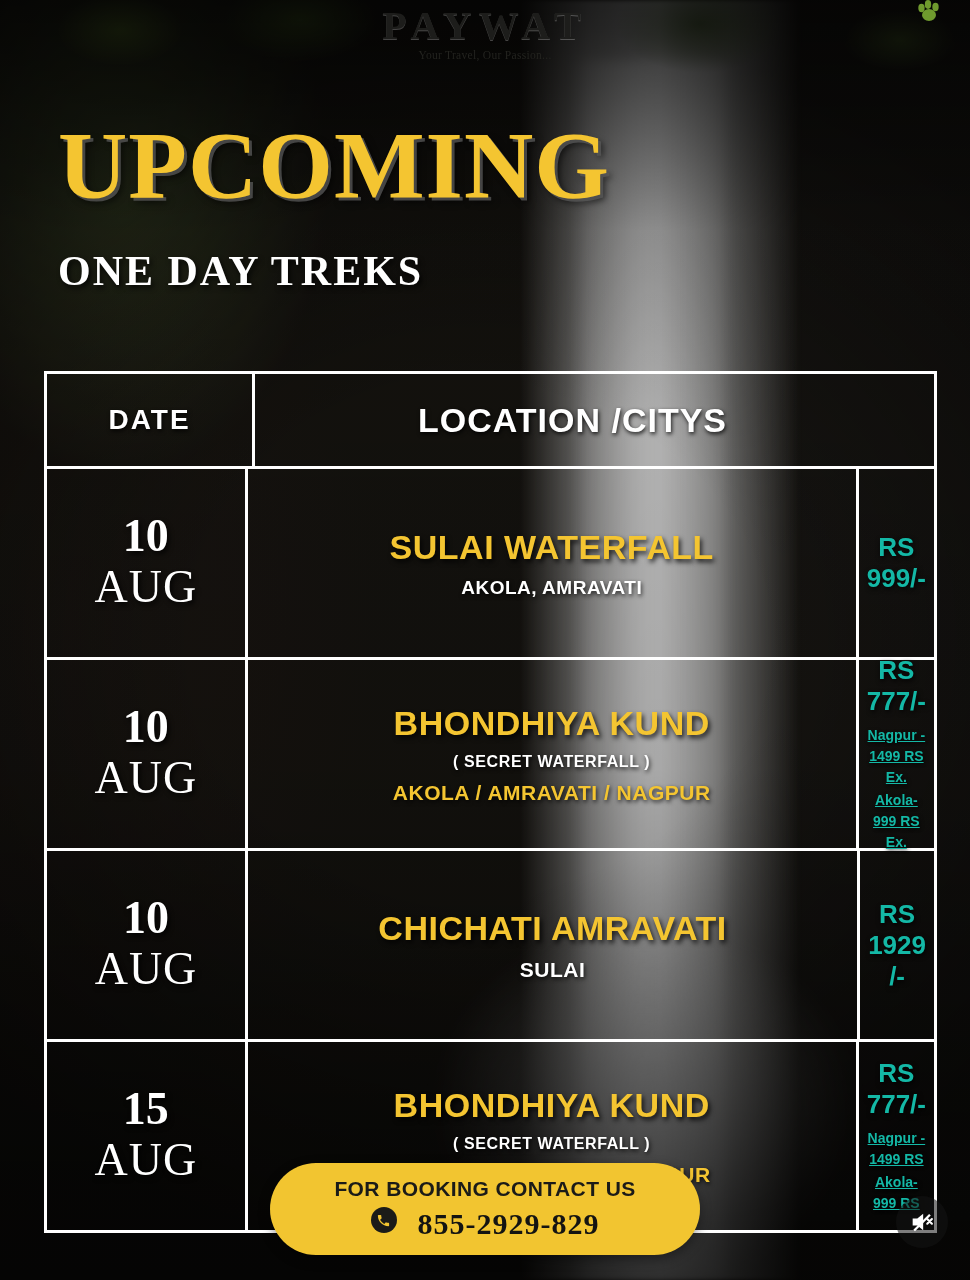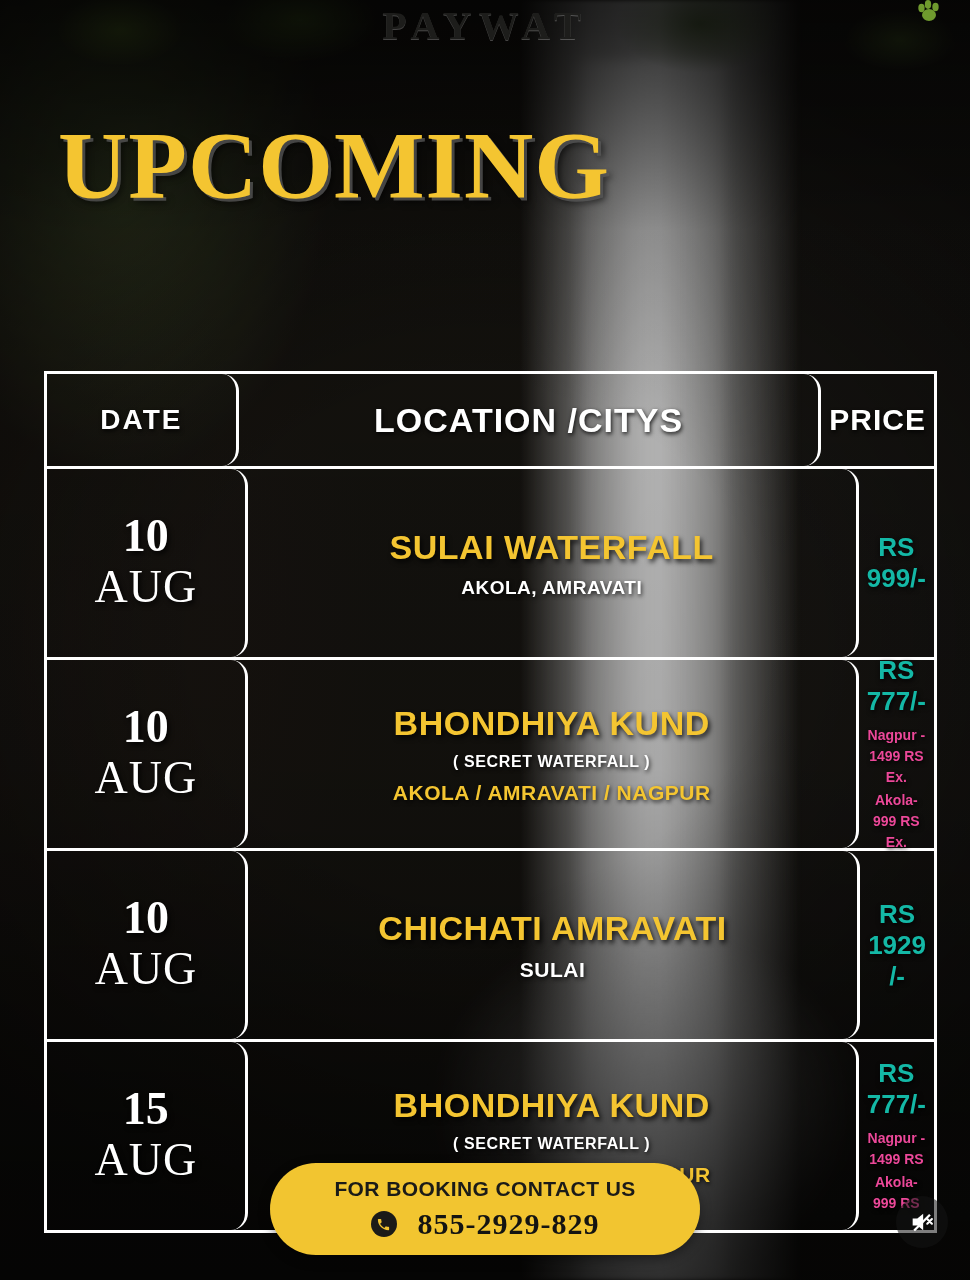--- a/index.html
+++ b/index.html
@@ -169,21 +169,20 @@
   .row:last-child { border-bottom: none; }
   .cell {
     box-sizing: border-box;
     border-right: 3px solid #ffffff;
     display: flex;
     flex-direction: column;
     align-items: center;
     justify-content: center;
     text-align: center;
     padding: 14px 8px;
-    border-radius: 17px;
   }
   .cell:last-child { border-right: none; }
   .c-date { width: 208px; }
   .c-loc  { width: 635px; }
   .c-price{ flex: 1; }
 
   .head .cell { height: 92px; }
   .head-text {
     font-family: "Liberation Sans", sans-serif;
     font-weight: 700;
@@ -248,24 +247,25 @@
     font-family: "Liberation Sans", sans-serif;
     font-weight: 700;
     font-size: 26px;
     color: #14b8a6;
     text-shadow: 1px 2px 5px rgba(0,0,0,0.9);
   }
   .price-sub {
     font-family: "Liberation Sans", sans-serif;
     font-weight: 700;
     font-size: 14px;
-    color: #ec4899;
+    color: #14b8a6;
     margin-top: 8px;
     line-height: 1.5;
     text-shadow: 1px 2px 4px rgba(0,0,0,0.9);
+    text-decoration: underline;
   }
 
   
   .cta {
     position: absolute;
     left: 50%;
     transform: translateX(-50%);
     top: 1163px;
     width: 430px;
     height: 92px;
@@ -280,21 +280,20 @@
   }
   .cta-title {
     font-family: "Liberation Sans", sans-serif;
     font-weight: 700;
     font-size: 21px;
     color: #1b1b18;
     letter-spacing: 0.4px;
   }
   .cta-phone-row {
     display: flex;
-    align-items: center;
     gap: 21px;
     margin-top: 6px;
   }
   .phone-badge {
     width: 26px;
     height: 26px;
     border-radius: 50%;
     background: #1b1b18;
     display: flex;
     align-items: center;
@@ -340,37 +339,36 @@
   <div class="brand">
     <div class="brand-name">PAYWAT</div>
     <div class="paw">
       <svg viewBox="0 0 26 24" width="26" height="24">
         <ellipse cx="13" cy="16" rx="7" ry="6" fill="#6f9a2e"></ellipse>
         <ellipse cx="5.5" cy="9" rx="3.2" ry="4.2" fill="#6f9a2e"></ellipse>
         <ellipse cx="12" cy="5.5" rx="3.2" ry="4.4" fill="#6f9a2e"></ellipse>
         <ellipse cx="19.5" cy="8" rx="3.2" ry="4.2" fill="#6f9a2e"></ellipse>
       </svg>
     </div>
+    <div class="brand-tag">Your Travel, Our Passion...</div>
   </div>
 
   <div class="headline">
     <div class="headline-main">UPCOMING</div>
+    <div class="headline-sub">ONE DAY TREKS</div>
   </div>
 
   <div class="table-wrap">
 
     <div class="row head">
       <div class="cell c-date">
         <span class="head-text head-date">DATE</span>
       </div>
       <div class="cell c-loc">
         <span class="head-text head-loc">LOCATION /CITYS</span>
-      </div>
-      <div class="cell c-price">
-        <span class="head-text head-price">PRICE</span>
       </div>
     </div>
 
     <div class="row body-row">
       <div class="cell c-date">
         <span class="date-num">10</span>
         <span class="date-mon">AUG</span>
       </div>
       <div class="cell c-loc">
         <span class="loc-title">SULAI  WATERFALL</span>

